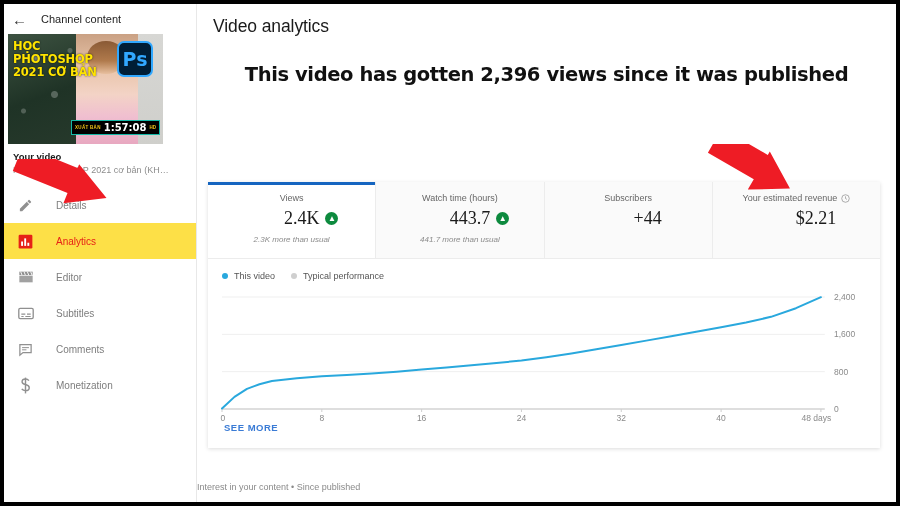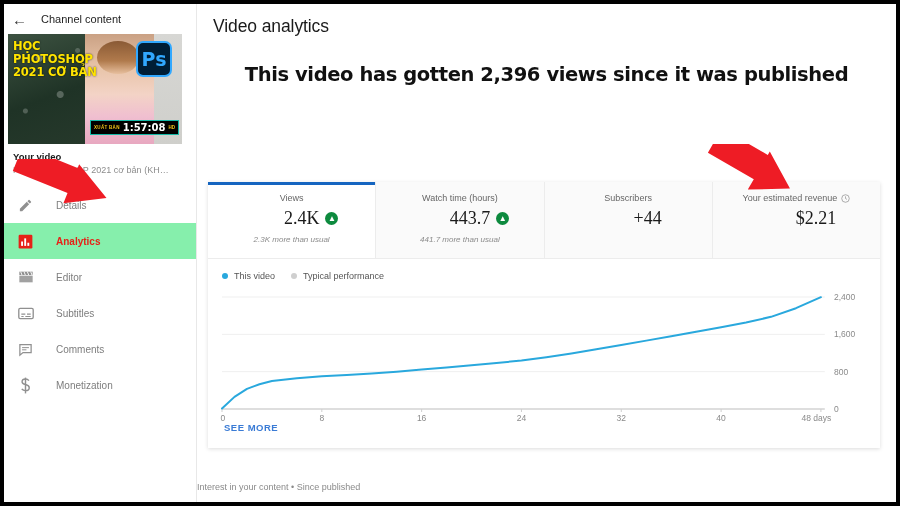--- a/index.html
+++ b/index.html
@@ -29,21 +29,21 @@
     height: 30px; padding-left: 8px; gap: 14px;
   }
   .back-arrow {
     font-size: 15px; color: #333; line-height: 1;
   }
   .chan-label { font-size: 11px; color: #222; }
 
   .thumb-wrap {
     position: relative;
     margin: 0 4px;
-    width: 174px; height: 110px;
+    width: 155px; height: 110px;
     overflow: hidden;
     background: #1d4ed8;
   }
   .thumb-bg {
     position: absolute; inset: 0;
     background:
       radial-gradient(circle at 18% 22%, rgba(255,255,255,.35) 0 3px, transparent 4px),
       radial-gradient(circle at 30% 55%, rgba(255,255,255,.25) 0 3px, transparent 4px),
       radial-gradient(circle at 10% 70%, rgba(255,255,255,.22) 0 2px, transparent 3px),
       radial-gradient(circle at 40% 15%, rgba(255,255,255,.20) 0 2px, transparent 3px),
@@ -92,21 +92,21 @@
   .vid-meta { padding: 7px 10px 0 9px; }
   .vid-your { font-size: 9.5px; font-weight: 700; color: #1a1a1a; }
   .vid-name { font-size: 9px; color: #8d8d8d; margin-top: 3px; white-space: nowrap; overflow: hidden; }
 
   .nav { margin-top: 12px; }
   .nav-item {
     display: flex; align-items: center;
     height: 36px; padding-left: 13px; gap: 22px;
     cursor: pointer;
   }
-  .nav-item.active { background: #86efac; font-weight: bold; }
+  .nav-item.active { background: #fde047; }
   .nav-ico { width: 17px; height: 17px; display: flex; align-items: center; justify-content: center; color: #909090; }
   .nav-ico svg { display: block; }
   .nav-label { font-size: 10px; color: #7d7d7d; }
   .nav-item.active .nav-label { color: #e62117; }
 
   
   #main { position: absolute; left: 193px; top: 0; right: 0; bottom: 0; background: #fff; }
   .page-title { font-size: 17.5px; color: #1a1a1a; padding: 12px 0 0 16px; letter-spacing: -0.1px; }
 
   .tabs {

